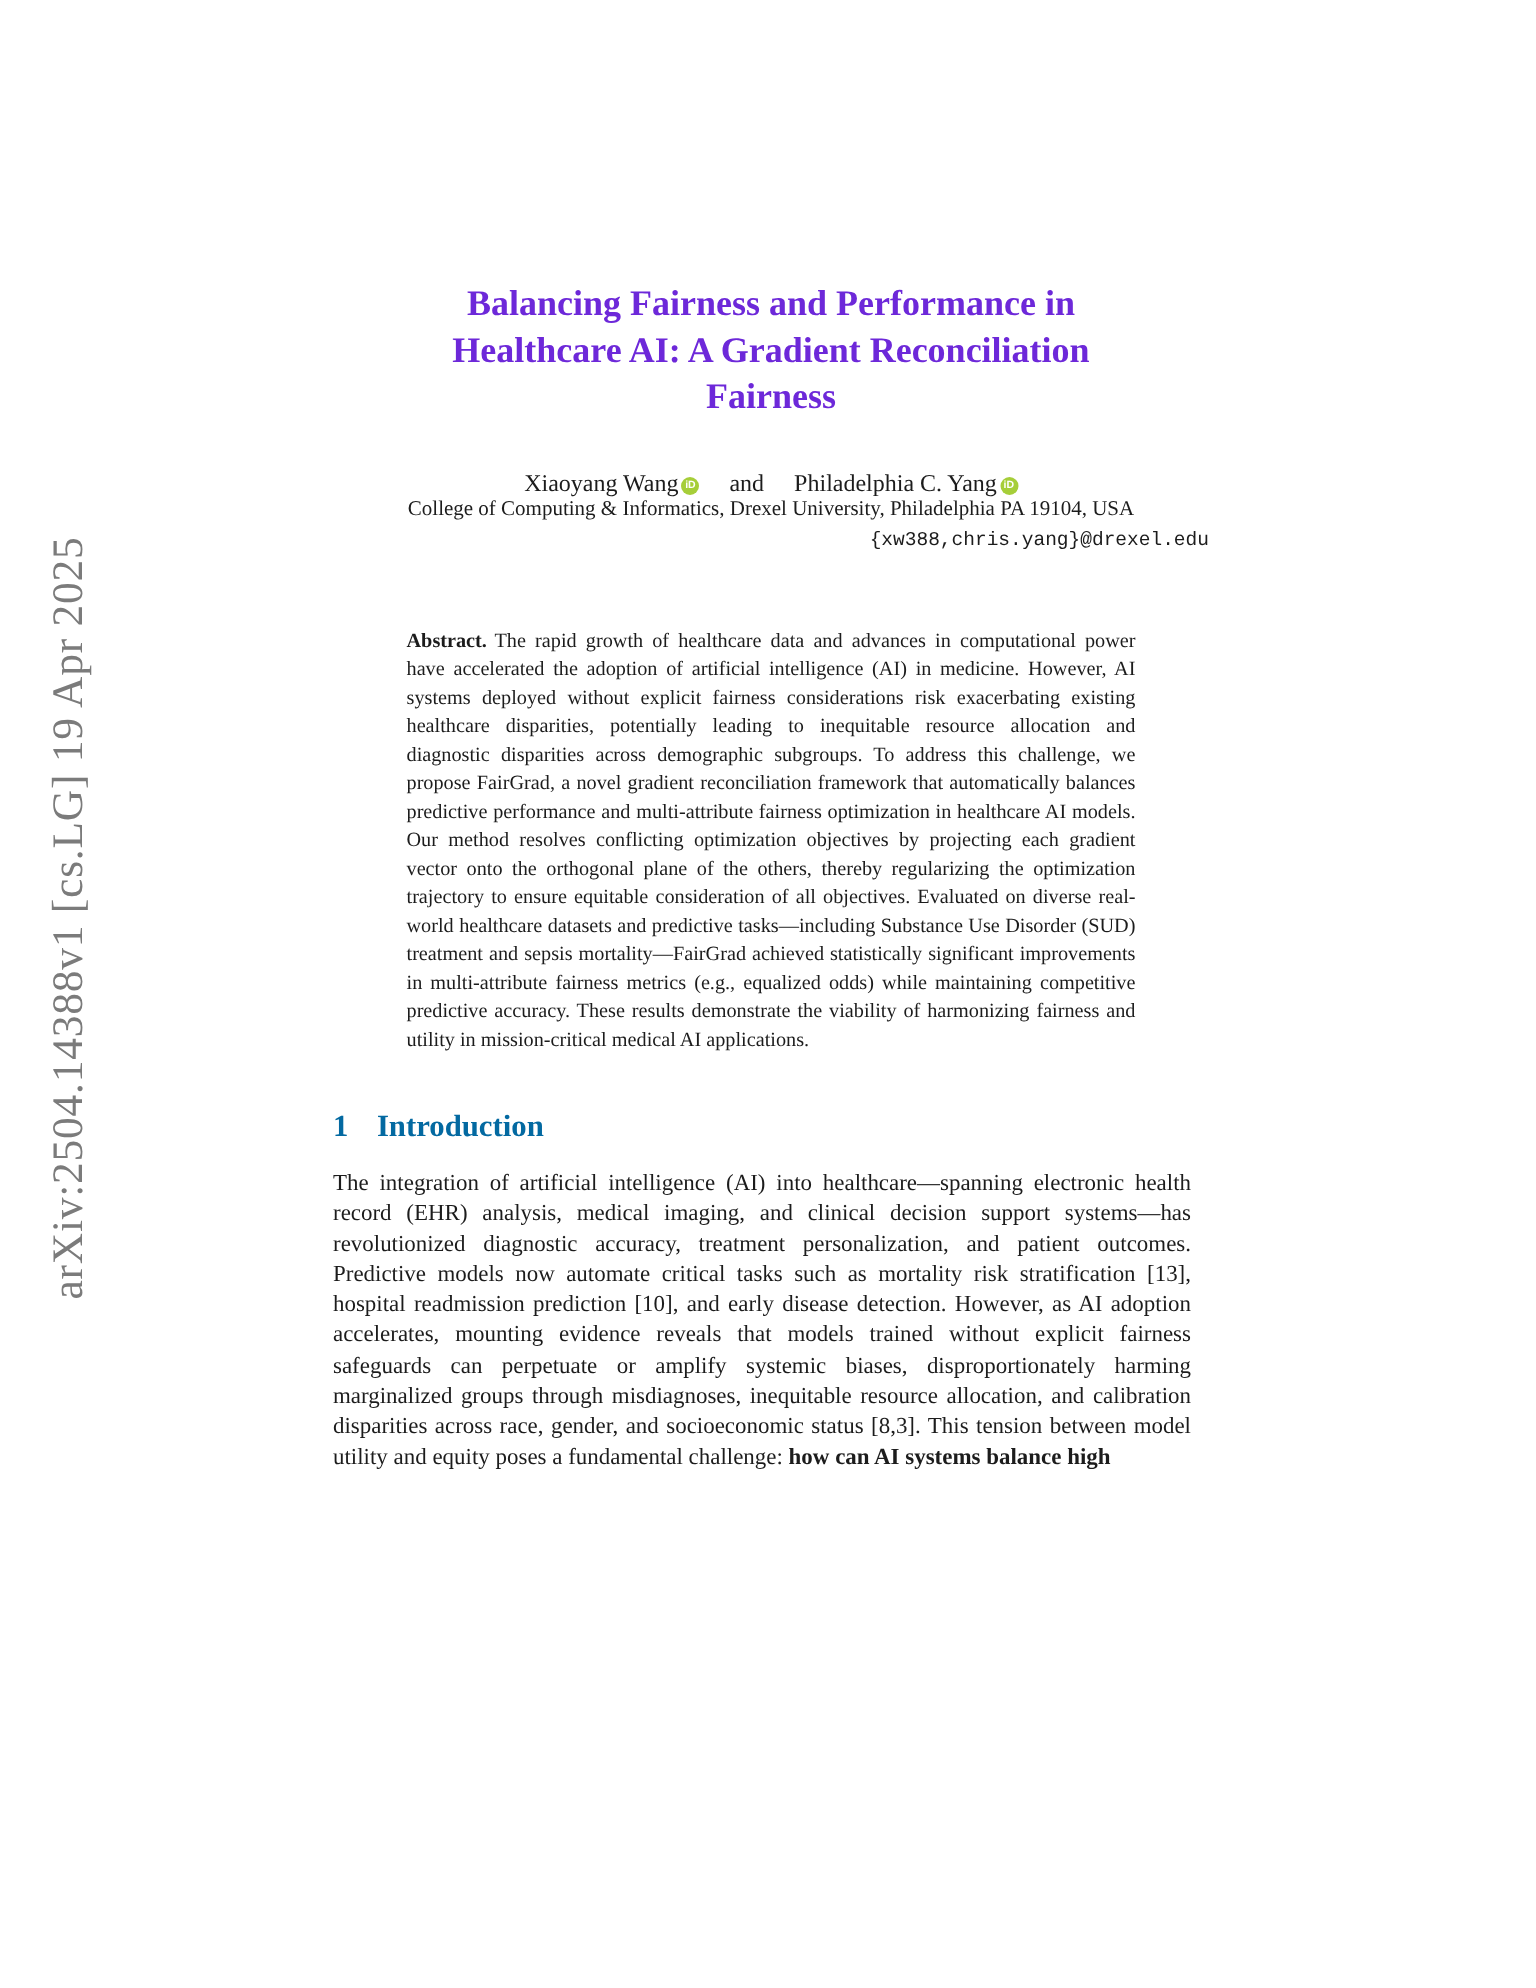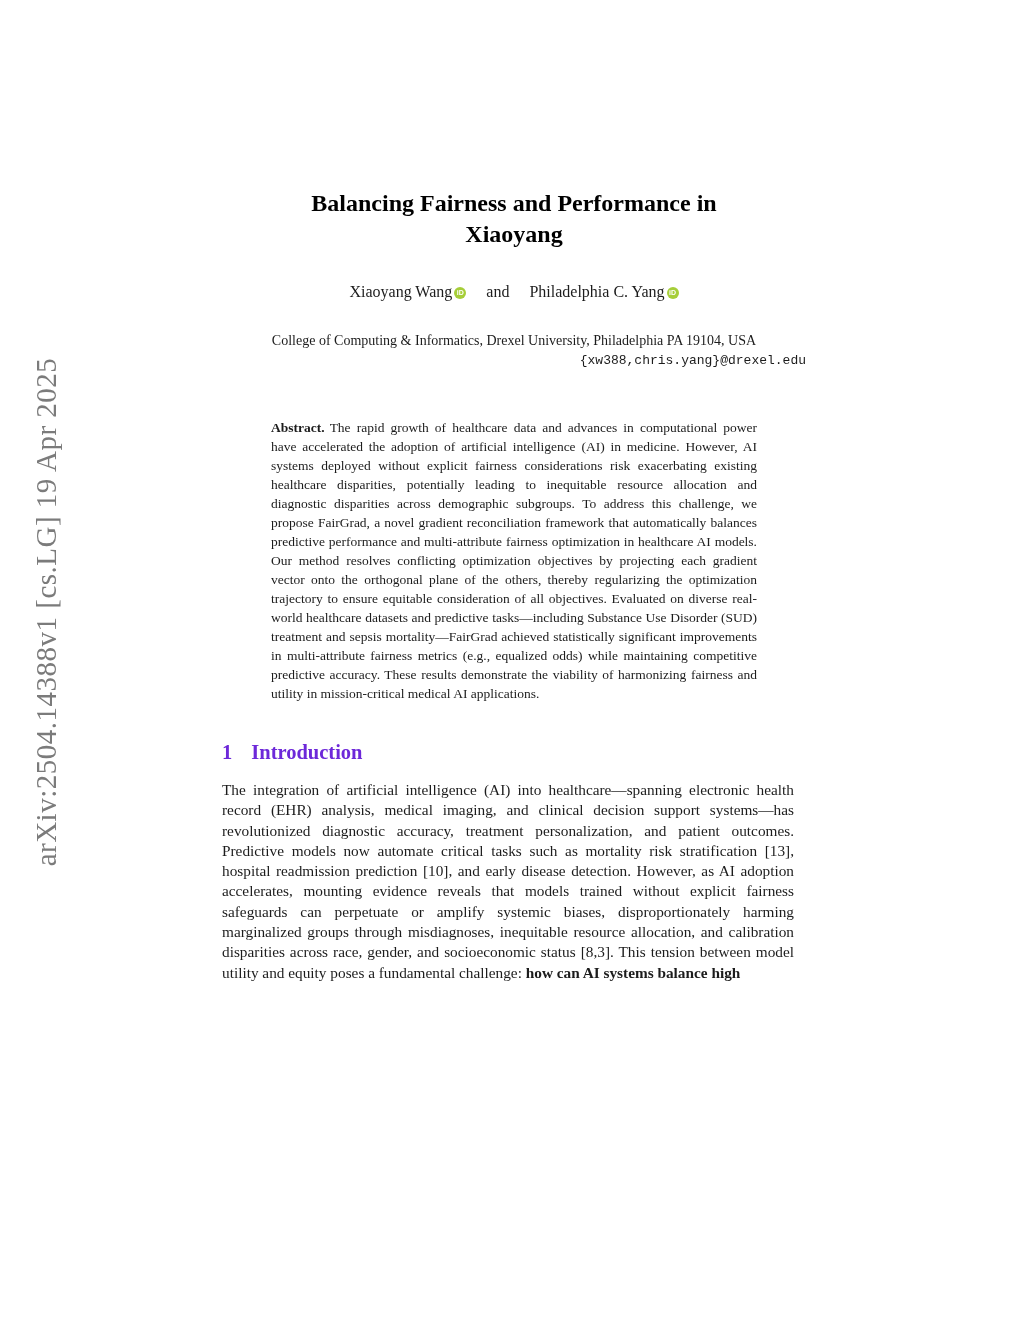--- a/index.html
+++ b/index.html
@@ -32,21 +32,21 @@
     left: 222px;
     top: 0;
     width: 584px;
   }
   .title {
     margin: 188px 0 0 0;
     text-align: center;
     font-size: 24px;
     font-weight: bold;
     line-height: 31px;
-    color: #000000;
+    color: #6d28d9;
   }
   .authors {
     margin-top: 33px;
     text-align: center;
     font-size: 16px;
   }
   .orcid-badge {
     display: inline-block;
     width: 12px;
     height: 12px;
@@ -56,21 +56,21 @@
     font-family: "Liberation Sans", "DejaVu Sans", sans-serif;
     font-size: 7px;
     font-weight: bold;
     line-height: 12px;
     text-align: center;
     vertical-align: 2px;
     margin-left: 2px;
   }
   .author-sep { margin: 0 20px; }
   .affiliation {
-    margin-top: 32px;
+    margin-top: 0;
     text-align: center;
     font-size: 14px;
   }
   .email {
     margin-top: 4px;
     text-align: right;
     font-size: 13px;
     font-family: "Liberation Mono", "DejaVu Sans Mono", monospace;
   }
   .abstract-block {
@@ -88,21 +88,21 @@
     margin: 19px auto 0 auto;
     width: 486px;
     font-size: 13.5px;
     line-height: 19px;
     text-align: justify;
   }
   .section-heading {
     margin: 38px 0 0 0;
     font-size: 20.5px;
     font-weight: bold;
-    color: #6d28d9;
+    color: #0369a1;
   }
   .section-number { margin-right: 19px; }
   .intro-para {
     margin: 16px 12px 0 0;
     font-size: 15.3px;
     line-height: 20.3px;
     text-align: justify;
   }
   .intro-bold { font-weight: bold; }
 </style>
@@ -110,21 +110,22 @@
 <body>
 
 <div class="page">
 
   <div class="arxiv-watermark">arXiv:2504.14388v1  [cs.LG]  19 Apr 2025</div>
 
   <main class="content">
 
     <h1 class="title">
       <div>Balancing Fairness and Performance in</div>
-      <div>Xiaoyang</div>
+      <div>Healthcare AI: A Gradient Reconciliation</div>
+      <div>Fairness</div>
     </h1>
 
     <div class="authors">
       <span>Xiaoyang Wang</span><span class="orcid-badge">iD</span><span class="author-sep">and</span><span>Philadelphia C. Yang</span><span class="orcid-badge">iD</span>
     </div>
 
     <div class="affiliation">College of Computing &amp; Informatics, Drexel University, Philadelphia PA 19104, USA</div>
 
     <div class="email">{xw388,chris.yang}@drexel.edu</div>
 

